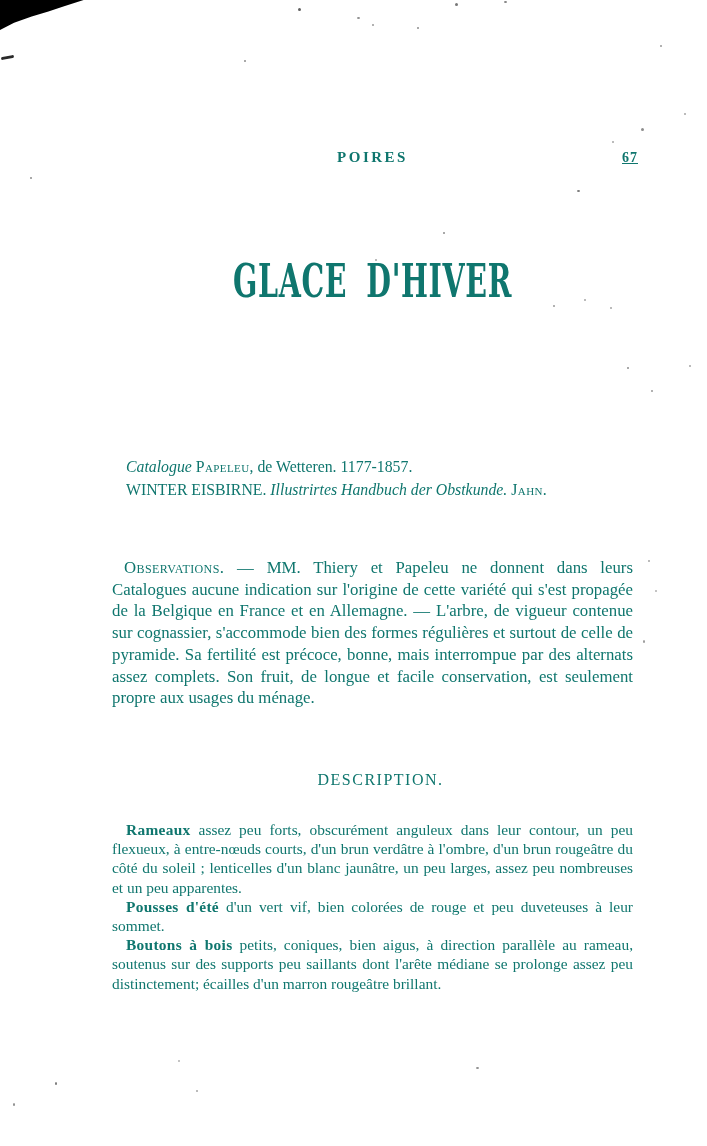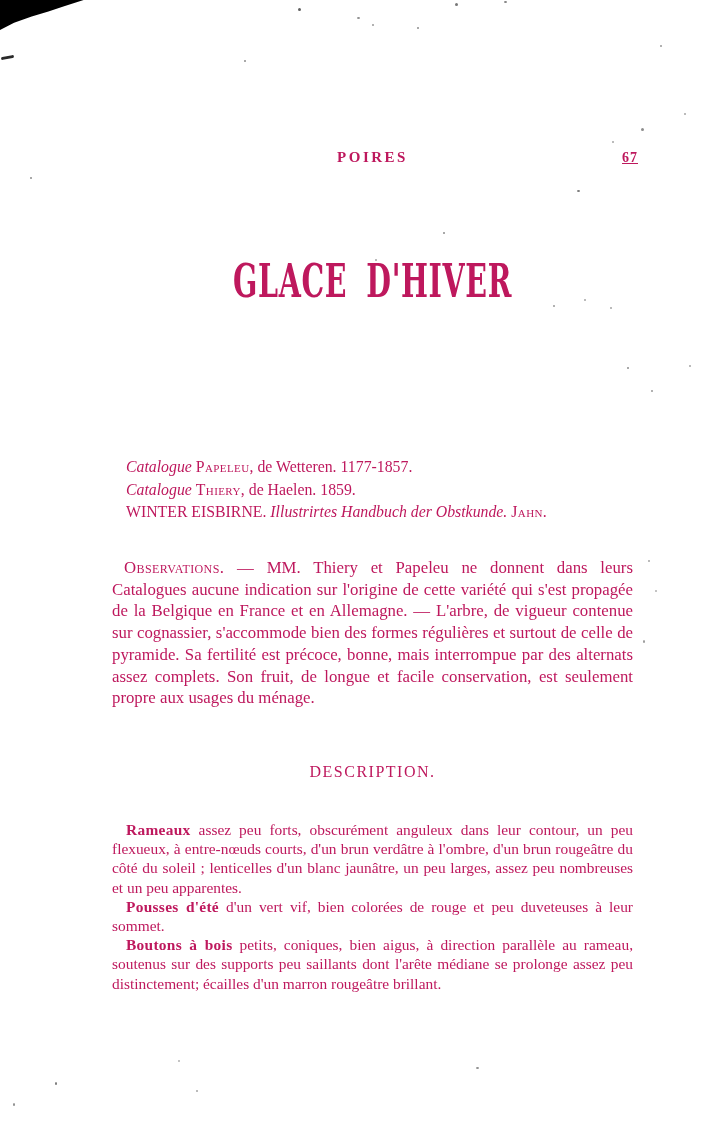--- a/index.html
+++ b/index.html
@@ -1,18 +1,18 @@
 <!DOCTYPE html>
 <html lang="fr"><head>
 <meta charset="utf-8">
 <style>
   html,body { margin:0; padding:0; background:#ffffff; }
   .page {
     position:relative; width:707px; height:1146px;
-    background:#ffffff; color:#be185d;
+    background:#ffffff; color:#0f766e;
     font-family:"Liberation Serif", serif;
     overflow:hidden;
   }
   .col { position:absolute; left:112px; width:521px; }
 
   
   .running-header { top:149px; height:20px; }
   .running-title {
     position:absolute; left:0; right:0; text-align:center;
     font-size:15px; font-weight:bold; letter-spacing:2.5px;
@@ -41,21 +41,21 @@
 
   
   .observations {
     top:557px; margin:0;
     font-size:16.8px; line-height:21.7px;
     text-align:justify; text-indent:12px;
   }
 
   
   .description-heading {
-    top:763px; margin:0; text-align:center;
+    top:763px; margin:8px; text-align:center;
     font-size:16px; font-weight:normal; letter-spacing:1.5px;
   }
   .description-body { top:820px; font-size:15.4px; line-height:19.2px; }
   .description-body p { margin:0; text-align:justify; text-indent:14px; }
   .description-body p.hyphen-fill { text-align-last:justify; }
   .lead-bold { font-weight:bold; letter-spacing:0.3px; }
 
   
   .blob-corner {
     position:absolute; top:0; left:0; width:88px; height:30px; background:#000;
@@ -108,22 +108,20 @@
     <div class="running-title">POIRES</div>
     <div class="page-number">67</div>
   </div>
 
   <h1 class="col variety-title">GLACE D'HIVER</h1>
 
 
   <div class="references" style="position:absolute;">
     <div><span class="it">Catalogue</span>
       <span class="sc">Papeleu</span><span>, de Wetteren. 1177-1857.</span></div>
-    <div><span class="it">Catalogue</span>
-      <span class="sc">Thiery</span><span>, de Haelen. 1859.</span></div>
     <div><span>WINTER EISBIRNE.</span>
       <span class="it">Illustrirtes Handbuch der Obstkunde.</span>
       <span class="sc">Jahn.</span></div>
   </div>
 
   <p class="col observations"><span class="sc">Observations.</span><span> — MM. Thiery et Papeleu ne donnent dans leurs Catalogues aucune indication sur l'origine de cette variété qui s'est propagée de la Belgique en France et en Allemagne. — L'arbre, de vigueur contenue sur cognassier, s'accommode bien des formes régulières et surtout de celle de pyramide. Sa fertilité est précoce, bonne, mais interrompue par des alternats assez complets. Son fruit, de longue et facile conservation, est seulement propre aux usages du ménage.</span></p>
 
   <h2 class="col description-heading">DESCRIPTION.</h2>
 
   <div class="col description-body">

